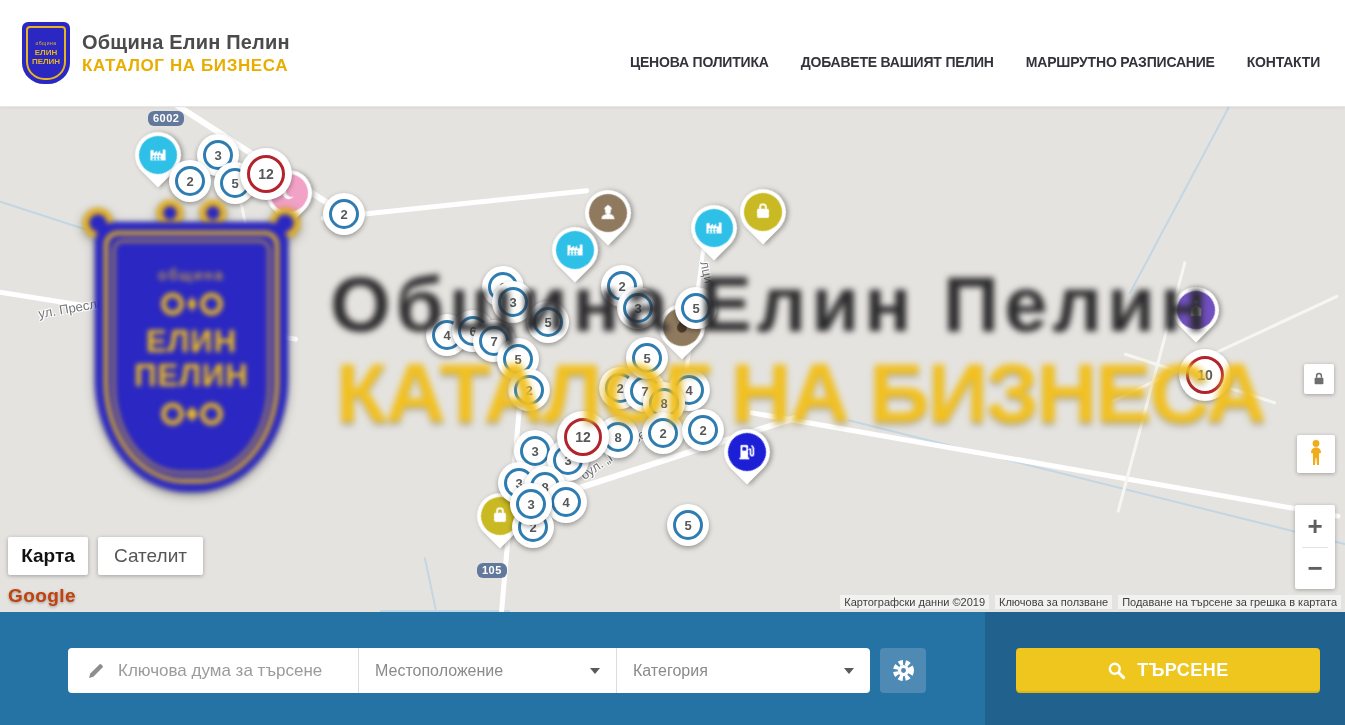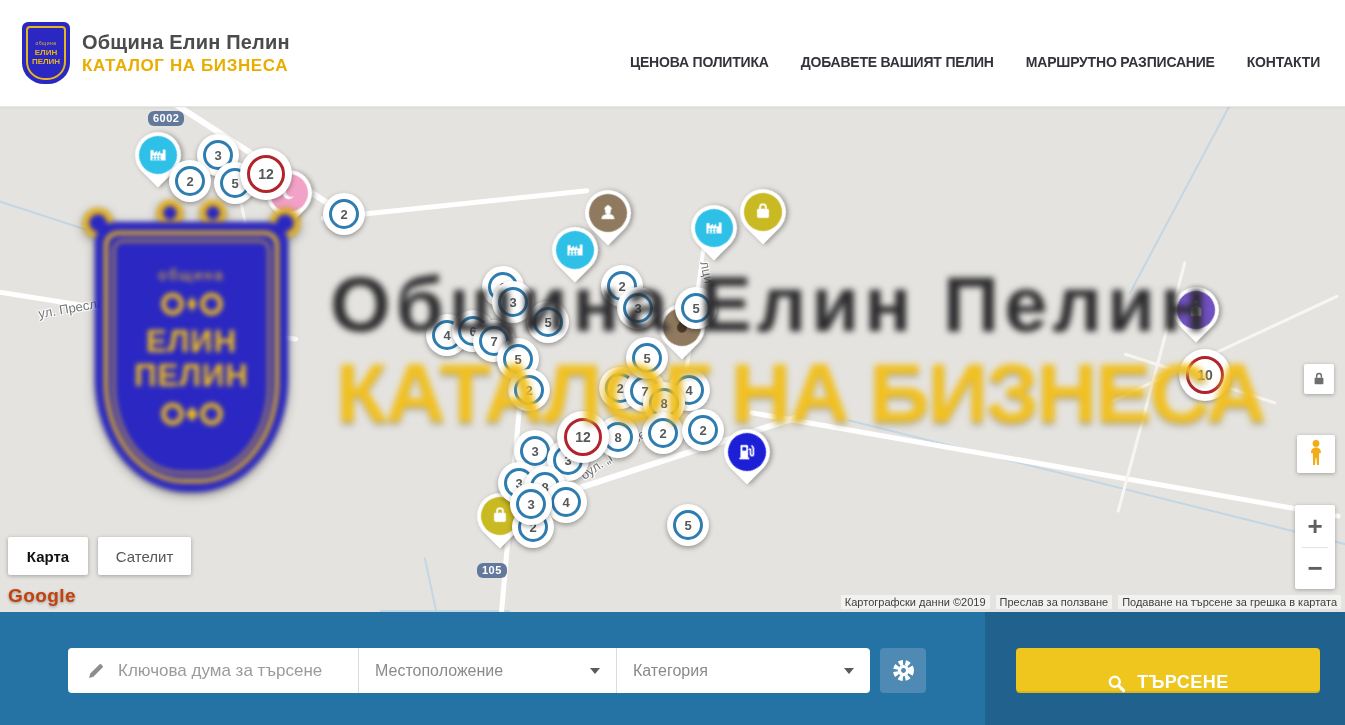--- a/index.html
+++ b/index.html
@@ -65,23 +65,23 @@
   .crest-shield:after { content:""; position:absolute; inset:18px; border:2px solid #e8b51c;
                         border-radius:10px 10px 44% 44% / 10px 10px 38% 38%; }
   .volute { position:absolute; width:30px; height:30px; border:6px solid #e8b51c; border-radius:50%; background:#2a27c2; }
   .crest .c1 { font-size:15px; color:#f0bf1e; letter-spacing:2px; }
   .crest .c2 { font-size:31px; font-weight:bold; color:#f0bf1e; line-height:34px; letter-spacing:1px; }
   .crest svg { margin:6px 0; }
 
   
   .maptype { position:absolute; left:8px; top:430px; display:flex; gap:10px; z-index:7; }
   .maptype .mt { height:38px; background:#fff; box-shadow:0 1px 4px rgba(0,0,0,.3); border-radius:2px;
-                 display:flex; align-items:center; justify-content:center; font-size:15px; cursor:pointer; }
+                 display:flex; align-items:center; justify-content:center; font-size:19px; cursor:pointer; }
   .mt-map { width:80px; font-weight:bold; color:#111; }
-  .mt-sat { width:93px; color:#565656; }
+  .mt-sat { width:105px; color:#565656; }
   .google-logo { position:absolute; left:8px; top:478px; z-index:7; color:#c2410c; font-size:19px; font-weight:600;
                  letter-spacing:.4px; text-shadow:0 1px 3px rgba(0,0,0,.35); cursor:pointer; }
   .map-attribution { position:absolute; right:4px; bottom:3px; z-index:7; display:flex; gap:6px; }
   .map-attribution span { background:rgba(245,245,245,.8); color:#3e3e3e; font-size:11px; padding:1px 4px; white-space:nowrap; }
   .ctl { position:absolute; background:#fff; box-shadow:0 1px 4px rgba(0,0,0,.3); border-radius:2px; z-index:7;
          display:flex; align-items:center; justify-content:center; cursor:pointer; }
   .ctl-lock { left:1304px; top:257px; width:30px; height:30px; }
   .ctl-pegman { left:1297px; top:328px; width:38px; height:38px; }
   .ctl-zoom { left:1295px; top:398px; width:40px; height:84px; flex-direction:column; padding:0; }
   .zbtn { width:40px; height:41px; display:flex; align-items:center; justify-content:center;
@@ -99,21 +99,21 @@
                       font-family:"Liberation Sans", sans-serif; }
   .sf-keyword input::placeholder { color:#9b9b9b; }
   .sf-select { border-left:1px solid #dcdcdc; padding:0 16px; justify-content:space-between; cursor:pointer; }
   .sf-cat { width:254px; } .sf-loc { width:258px; }
   .sf-select .lbl { font-size:16px; color:#8a8a8a; }
   .caret { width:0; height:0; border-left:5px solid transparent; border-right:5px solid transparent;
            border-top:6px solid #5a5a5a; }
   .gear-btn { position:absolute; left:880px; top:36px; width:46px; height:45px; background:#4e8ab3;
               border-radius:4px; display:flex; align-items:center; justify-content:center; cursor:pointer; }
   .search-btn { position:absolute; left:1016px; top:36px; width:304px; height:45px; background:#eec61e;
-                border-radius:4px; display:flex; align-items:flex-end; justify-content:center; gap:11px;
+                border-radius:4px; display:flex; align-items:center; justify-content:center; gap:11px;
                 cursor:pointer; box-shadow:inset 0 -2px 0 rgba(0,0,0,.08); }
   .search-btn .sb-label { color:#fff; font-size:18px; font-weight:bold; letter-spacing:.5px; }
 </style>
 </head>
 <body>
 
 <div class="page">
 
   <div class="header">
     <div class="logo">
@@ -399,21 +399,21 @@
     </div>
 
     <div class="maptype">
       <div class="mt mt-map">Карта</div>
       <div class="mt mt-sat">Сателит</div>
     </div>
 
     <div class="google-logo">Google</div>
     <div class="map-attribution">
         <span>Картографски данни ©2019</span>
-        <span>Преслав за ползване</span>
+        <span>Ключова за ползване</span>
         <span>Подаване на търсене за грешка в картата</span>
       </div>
 
     <div class="ctl ctl-lock">
       <svg width="16" height="16" viewBox="0 0 20 20">
           <rect x="4.5" y="8.5" width="11" height="8" rx="1" fill="#6e6e6e"></rect>
           <path d="M7 8.5 V6.2 a3 3 0 0 1 6 0 V8.5" fill="none" stroke="#6e6e6e" stroke-width="1.8"></path>
         </svg>
     </div>
     <div class="ctl ctl-pegman">

